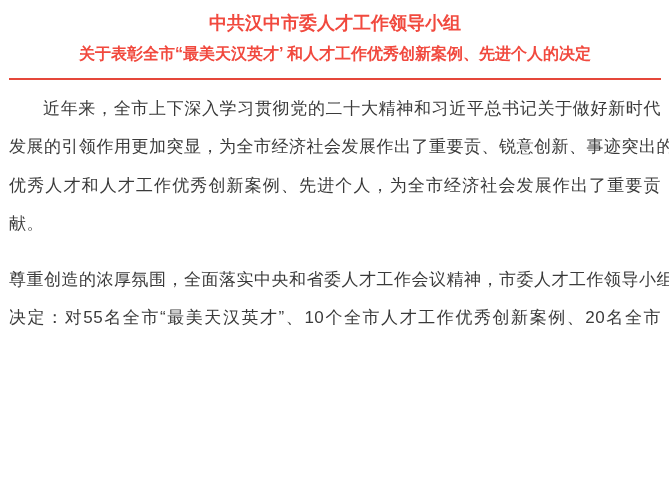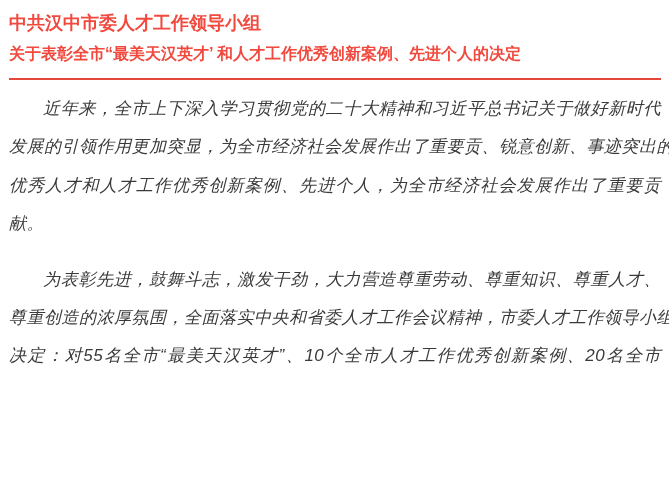--- a/index.html
+++ b/index.html
@@ -17,21 +17,21 @@
     box-sizing: border-box;
     width: 669px;
     height: 497px;
     padding: 10px 8px 0 9px;
     background: var(--bg, #ffffff);
   }
   .doc-title-1,
   .doc-title-2 {
     color: var(--title-red, #f1493e);
     font-weight: bold;
-    text-align: left;
+    text-align: center;
     line-height: 22px;
   }
   .doc-title-1 {
     font-size: 18px;
     margin-top: 2px;
   }
   .doc-title-2 {
     font-size: 16px;
     margin-top: 9px;
   }
@@ -45,21 +45,20 @@
     line-height: 38.4px;
     color: var(--body-text, #3a3a3a);
     letter-spacing: 0.5px;
   }
   .para-1 { margin-top: 10px; }
   .para-2 { margin-top: 17px; }
   .line {
     text-align: justify;
     text-align-last: justify;
     white-space: nowrap;
-    font-style: italic;
   }
   .line.first-line { text-indent: 2em; }
   .line.para-last {
     text-align: left;
     text-align-last: left;
   }
 </style>
 </head>
 <body>
 
@@ -72,18 +71,17 @@
   <hr class="red-rule">
 
   <div class="para para-1">
     <div class="line first-line">近年来，全市上下深入学习贯彻党的二十大精神和习近平总书记关于做好新时代</div>
     <div class="line">发展的引领作用更加突显，为全市经济社会发展作出了重要贡、锐意创新、事迹突出的</div>
     <div class="line">优秀人才和人才工作优秀创新案例、先进个人，为全市经济社会发展作出了重要贡</div>
     <div class="line para-last">献。</div>
   </div>
 
   <div class="para para-2">
-    <div class="line first-line">为表彰先进，鼓舞斗志，激发干劲，大力营造尊重劳动、尊重知识、尊重人才、</div>
     <div class="line">尊重创造的浓厚氛围，全面落实中央和省委人才工作会议精神，市委人才工作领导小组</div>
     <div class="line">决定：对55名全市“最美天汉英才”、10个全市人才工作优秀创新案例、20名全市</div>
   </div>
 
 </div>
 
 </body></html>

